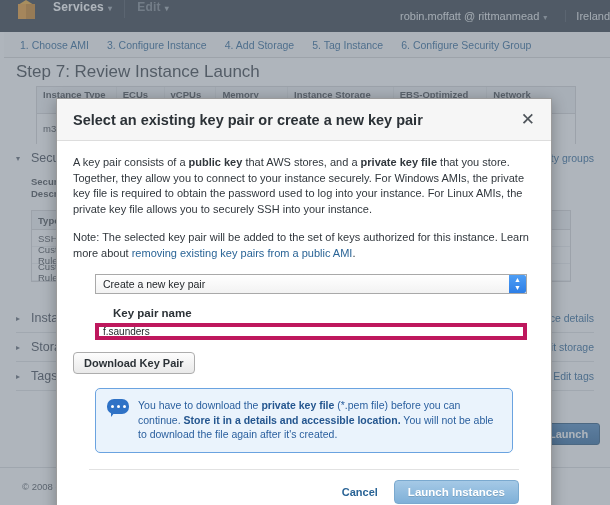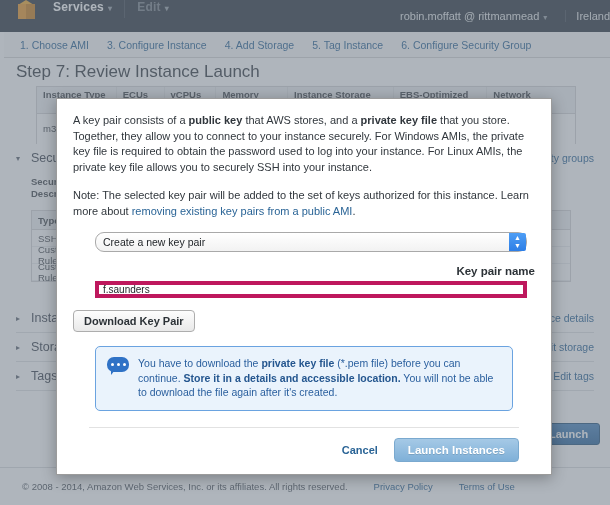--- a/index.html
+++ b/index.html
@@ -350,21 +350,21 @@
   .select-wrap {
     position: relative;
     width: 432px;
     height: 20px;
     margin: 2px 0 0 22px;
   }
   .select-box {
     width: 432px;
     height: 20px;
     border: 1px solid #a9a9a9;
-    border-radius: 9px;
+    border-radius: 0;
     background: linear-gradient(#ffffff, #f2f2f2);
     box-sizing: border-box;
     font-size: 10.5px;
     color: #1d2125;
     line-height: 18px;
     padding-left: 7px;
     cursor: pointer;
     overflow: hidden;
     white-space: nowrap;
   }
@@ -381,21 +381,20 @@
     padding-top: 1px;
     box-sizing: border-box;
     cursor: pointer;
   }
 
   .field-label {
     font-size: 11.5px;
     font-weight: bold;
     color: #2c3237;
     margin: 13px 0 4px 40px;
-    text-align: right;
   }
   .text-input {
     display: block;
     width: 432px;
     height: 17px;
     margin-left: 22px;
     border: 4px solid #be185d;
     box-sizing: border-box;
     font-family: "Liberation Sans", sans-serif;
     font-size: 10px;
@@ -614,20 +613,24 @@
   <div class="footer">
     <span class="footer-copy">© 2008 - 2014, Amazon Web Services, Inc. or its affiliates. All rights reserved.</span>
     <span class="footer-link">Privacy Policy</span>
     <span class="footer-link">Terms of Use</span>
   </div>
 </div>
 
 <div id="overlay"></div>
 
 <div id="modal">
+  <div class="modal-head">
+    <span class="modal-title">Select an existing key pair or create a new key pair</span>
+    <span class="modal-close">✕</span>
+  </div>
 
   <div class="modal-body">
     <p class="para"><span>A key pair consists of a </span><b>public key</b><span> that AWS stores, and a </span><b>private key file</b><span> that you store. Together, they allow you to connect to your instance securely. For Windows AMIs, the private key file is required to obtain the password used to log into your instance. For Linux AMIs, the private key file allows you to securely SSH into your instance.</span></p>
 
     <p class="para"><span>Note: The selected key pair will be added to the set of keys authorized for this instance. Learn more about </span><span class="inline-link">removing existing key pairs from a public AMI</span><span>.</span></p>
 
     <div class="select-wrap">
       <div class="select-box">Create a new key pair</div>
       <div class="select-arrow">▲<br>▼</div>
     </div>

